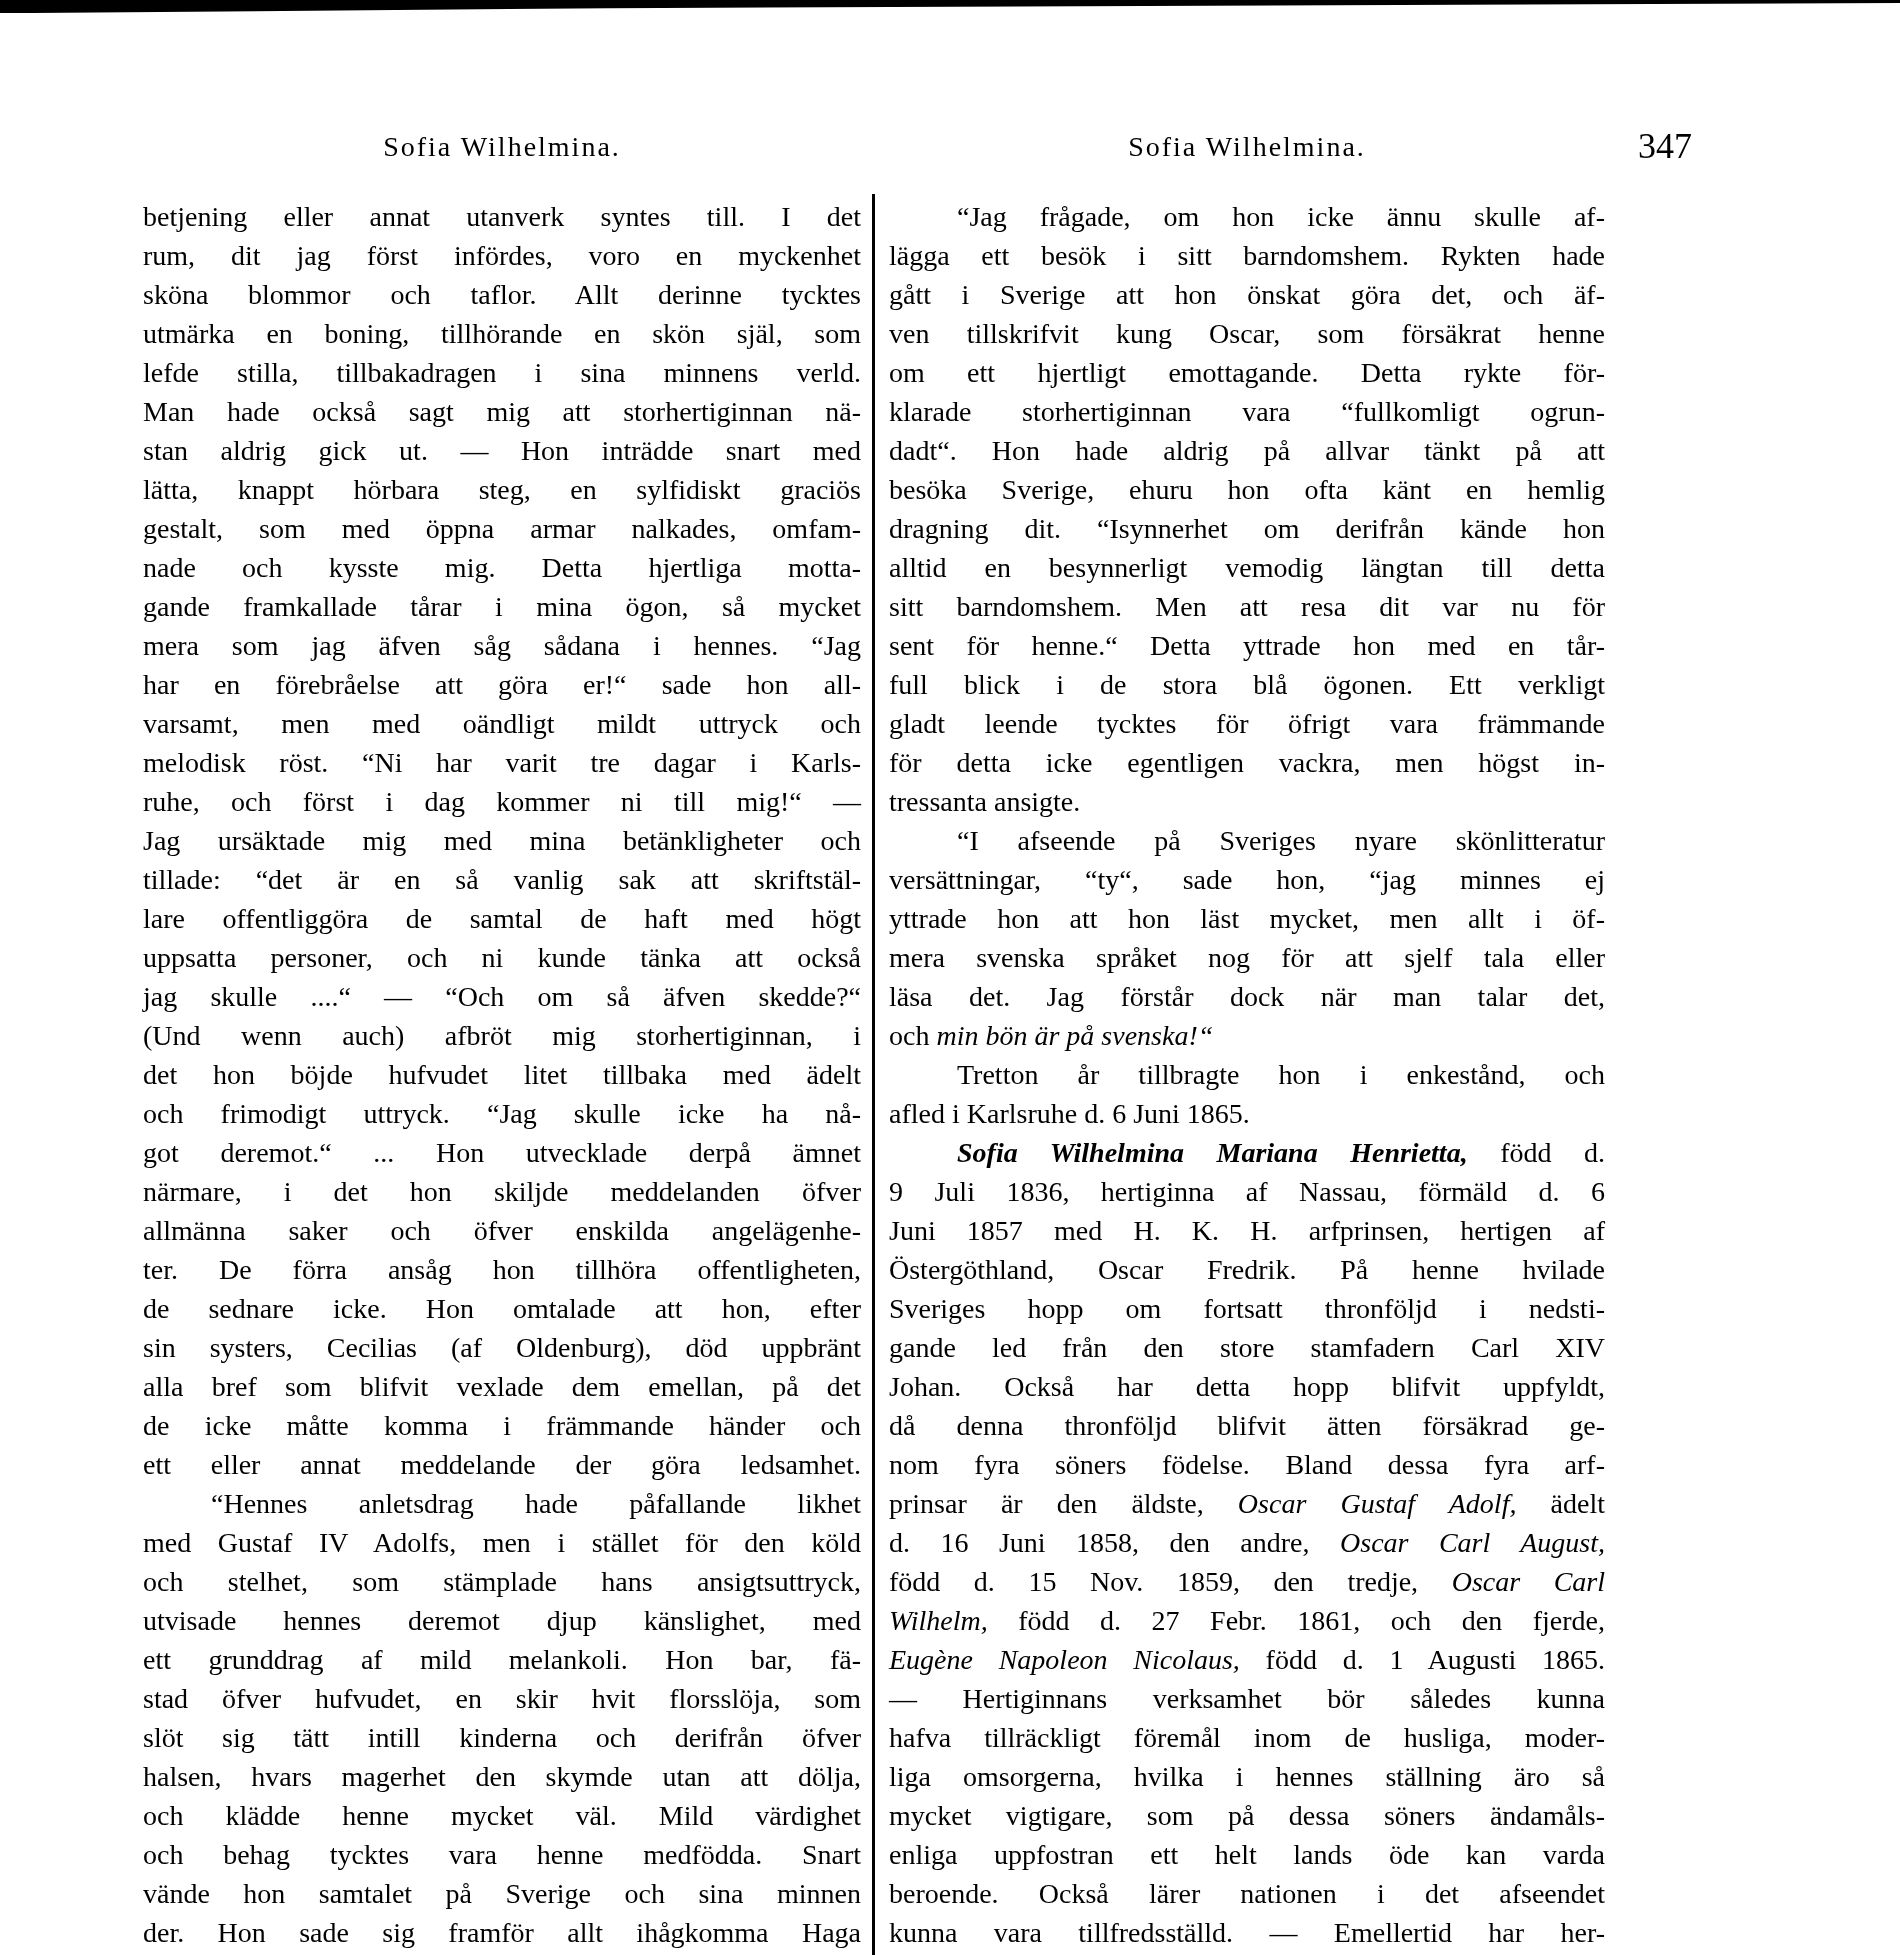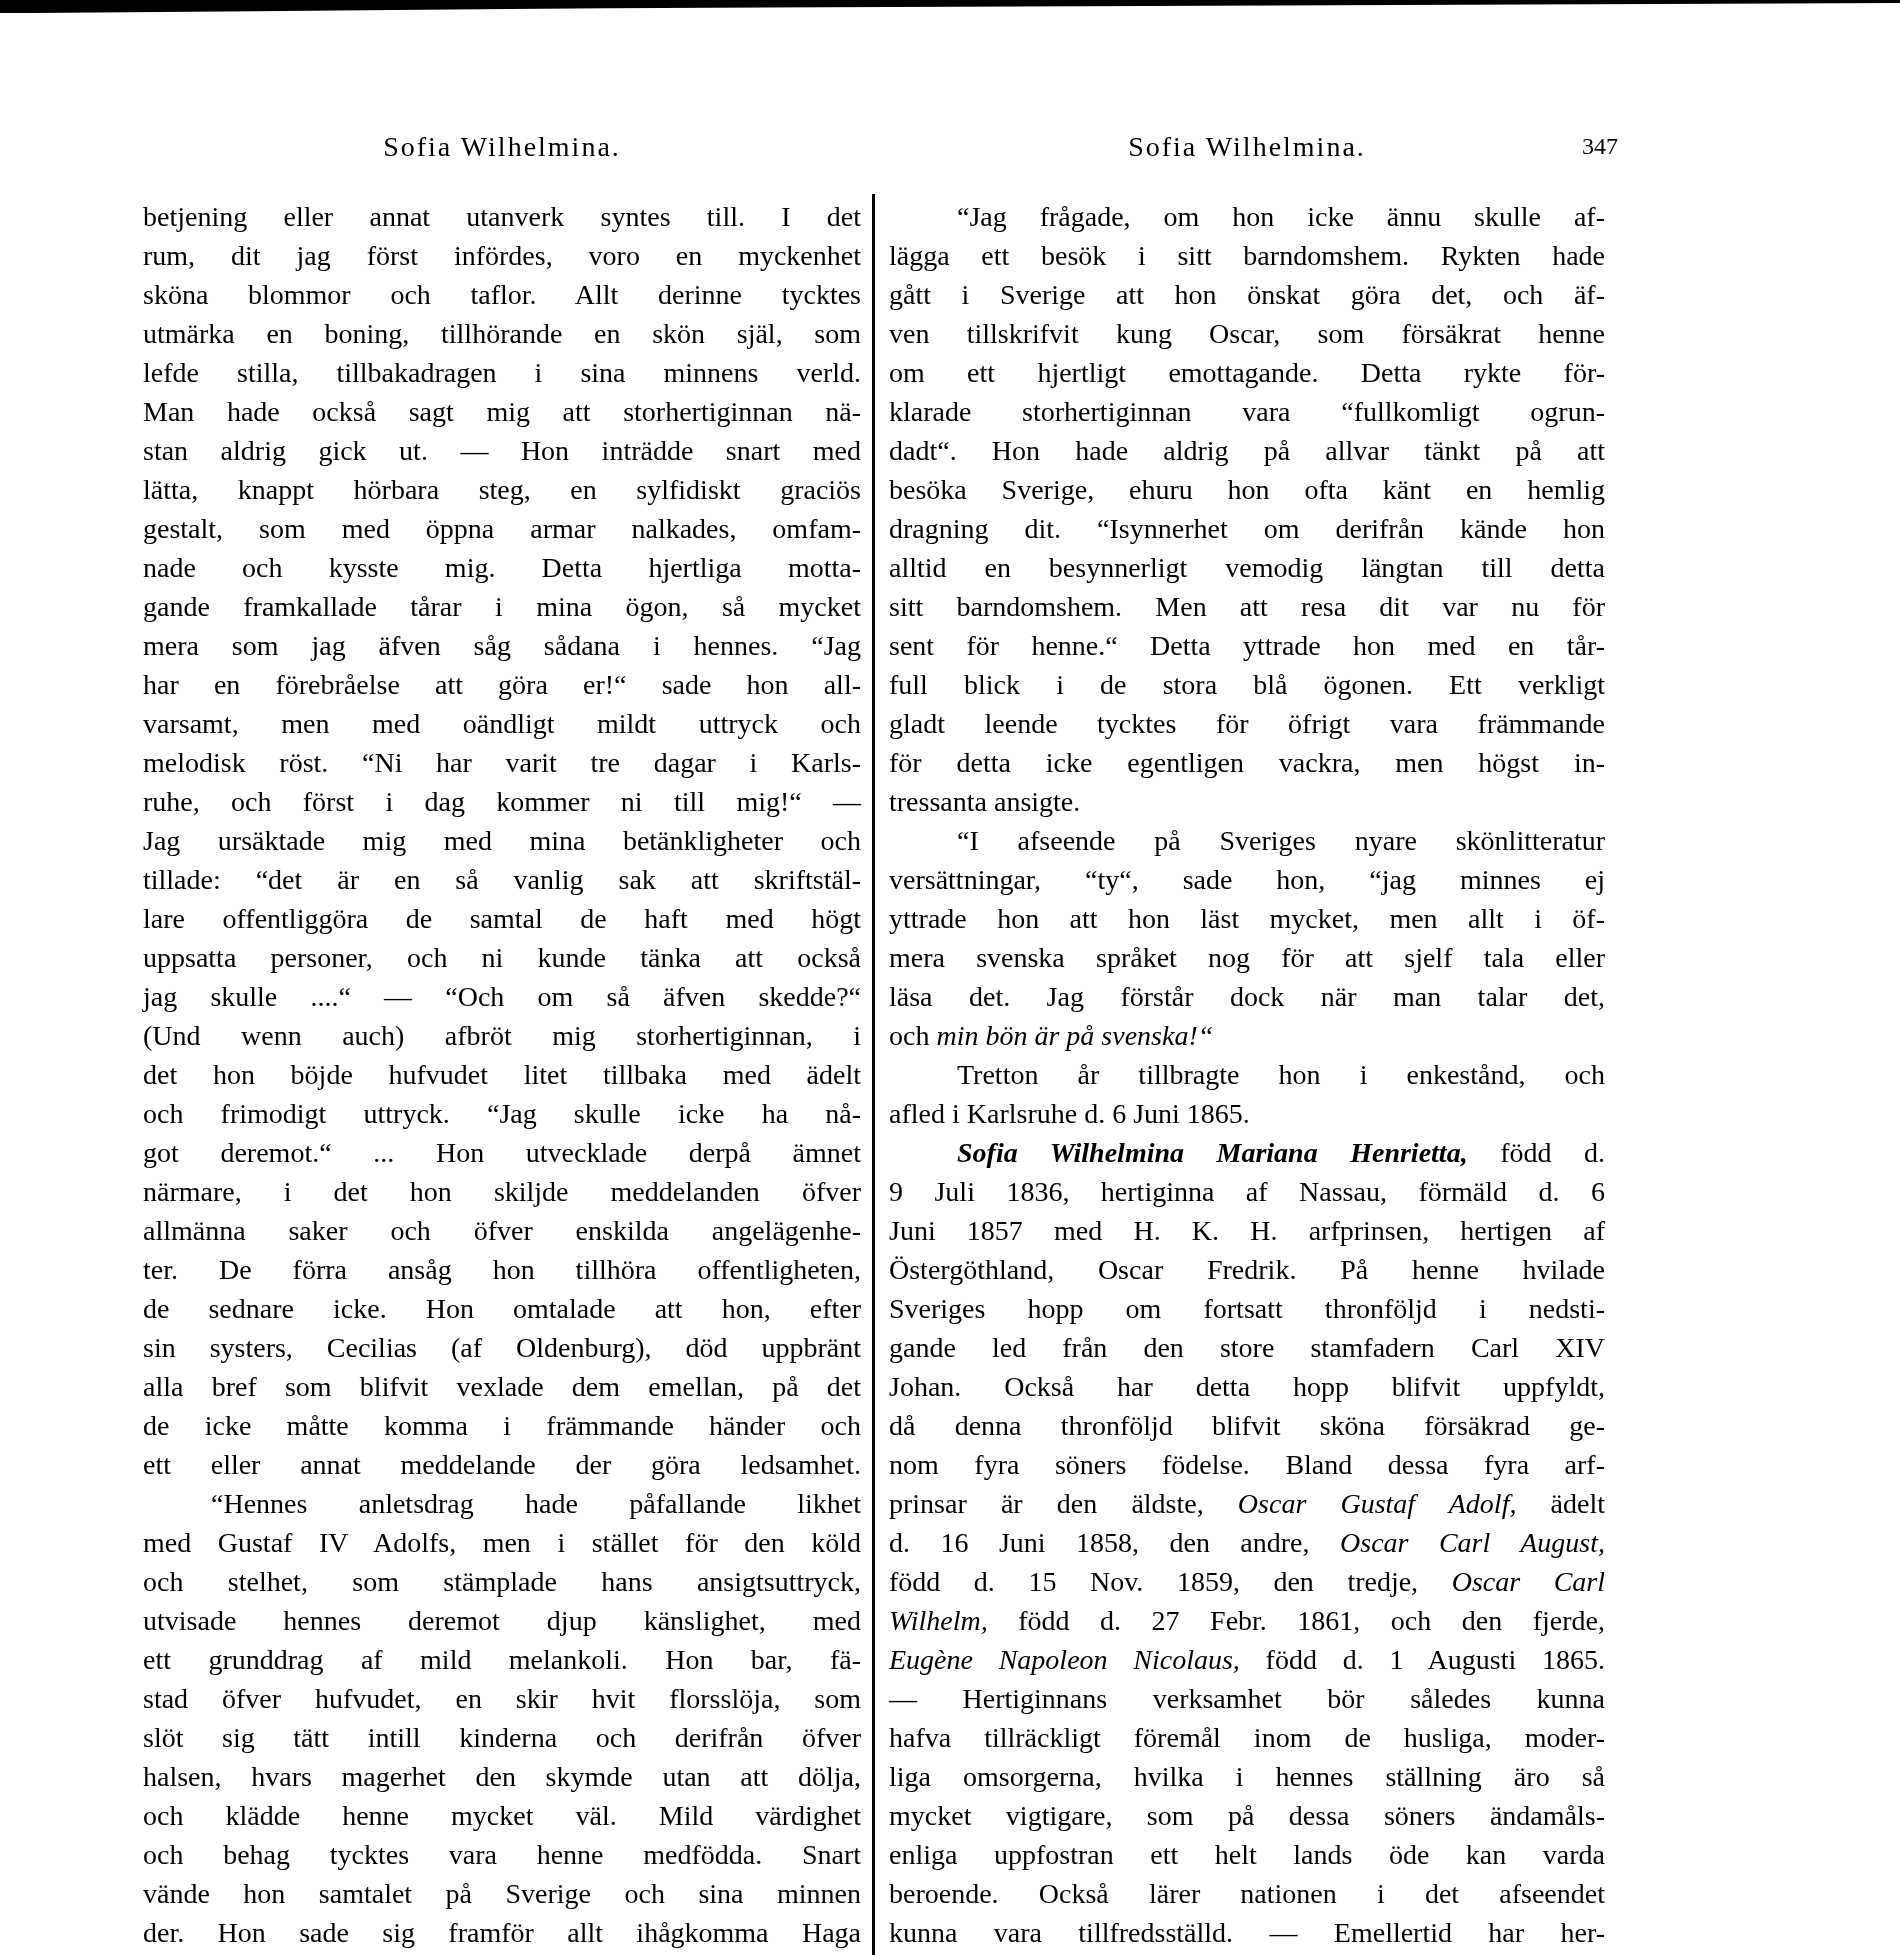--- a/index.html
+++ b/index.html
@@ -34,24 +34,24 @@
     font-size: 28px;
     line-height: 31px;
     letter-spacing: 2px;
     white-space: nowrap;
   }
   .header-left  { left: 143px;  width: 718px; text-align: center; }
   .header-right { left: 889px; width: 716px; text-align: center; }
   .page-number {
     position: absolute;
     top: 131px;
-    left: 1450px;
+    left: 1524px;
     width: 168px;
     text-align: right;
-    font-size: 24px;
+    font-size: 36px;
     line-height: 31px;
   }
   .column {
     position: absolute;
     top: 197px;
     font-size: 28px;
     line-height: 39px;
   }
   .col-left  { left: 143px;  width: 718px; }
   .col-right { left: 889px; width: 716px; }
@@ -164,21 +164,21 @@
       <div class="line left-align"><span class="seg-n">och </span><span class="seg-i">min bön är på svenska!“</span></div>
       <div class="line indent"><span class="seg-n">Tretton år tillbragte hon i enkestånd, och</span></div>
       <div class="line left-align"><span class="seg-n">afled i Karlsruhe d. 6 Juni 1865.</span></div>
       <div class="line indent"><span class="seg-b">Sofia Wilhelmina Mariana Henrietta,</span><span class="seg-n"> född d.</span></div>
       <div class="line"><span class="seg-n">9 Juli 1836, hertiginna af Nassau, förmäld d. 6</span></div>
       <div class="line"><span class="seg-n">Juni 1857 med H. K. H. arfprinsen, hertigen af</span></div>
       <div class="line"><span class="seg-n">Östergöthland, Oscar Fredrik. På henne hvilade</span></div>
       <div class="line"><span class="seg-n">Sveriges hopp om fortsatt thronföljd i nedsti-</span></div>
       <div class="line"><span class="seg-n">gande led från den store stamfadern Carl XIV</span></div>
       <div class="line"><span class="seg-n">Johan. Också har detta hopp blifvit uppfyldt,</span></div>
-      <div class="line"><span class="seg-n">då denna thronföljd blifvit sköna försäkrad ge-</span></div>
+      <div class="line"><span class="seg-n">då denna thronföljd blifvit ätten försäkrad ge-</span></div>
       <div class="line"><span class="seg-n">nom fyra söners födelse. Bland dessa fyra arf-</span></div>
       <div class="line"><span class="seg-n">prinsar är den äldste, </span><span class="seg-i">Oscar Gustaf Adolf,</span><span class="seg-n"> ädelt</span></div>
       <div class="line"><span class="seg-n">d. 16 Juni 1858, den andre, </span><span class="seg-i">Oscar Carl August,</span></div>
       <div class="line"><span class="seg-n">född d. 15 Nov. 1859, den tredje, </span><span class="seg-i">Oscar Carl</span></div>
       <div class="line"><span class="seg-i">Wilhelm,</span><span class="seg-n"> född d. 27 Febr. 1861, och den fjerde,</span></div>
       <div class="line"><span class="seg-i">Eugène Napoleon Nicolaus,</span><span class="seg-n"> född d. 1 Augusti 1865.</span></div>
       <div class="line"><span class="seg-n">— Hertiginnans verksamhet bör således kunna</span></div>
       <div class="line"><span class="seg-n">hafva tillräckligt föremål inom de husliga, moder-</span></div>
       <div class="line"><span class="seg-n">liga omsorgerna, hvilka i hennes ställning äro så</span></div>
       <div class="line"><span class="seg-n">mycket vigtigare, som på dessa söners ändamåls-</span></div>

